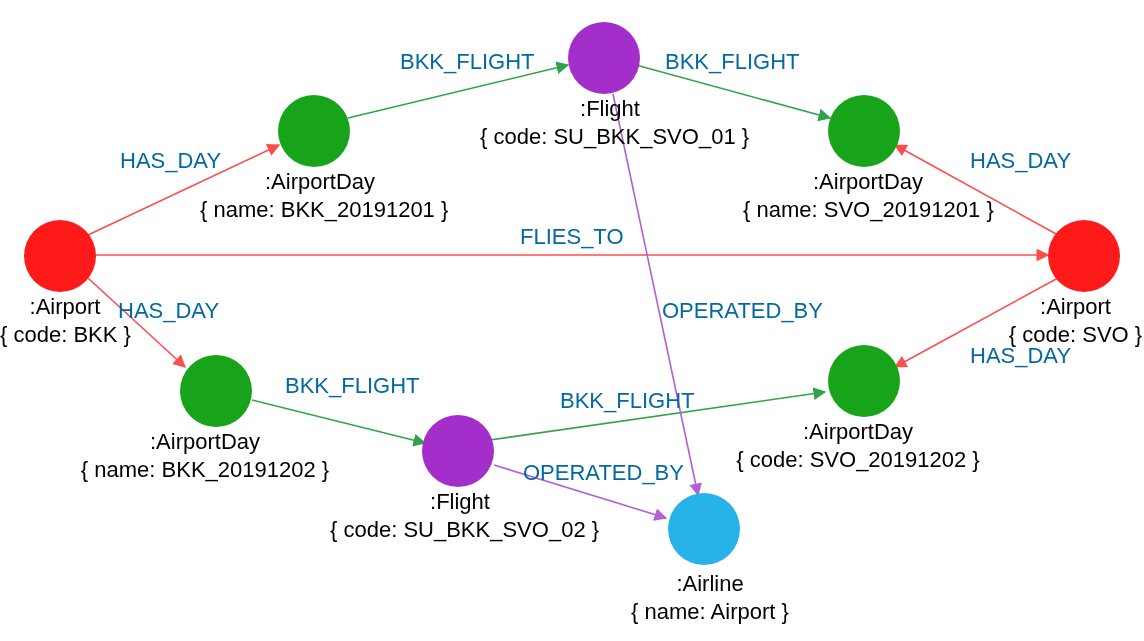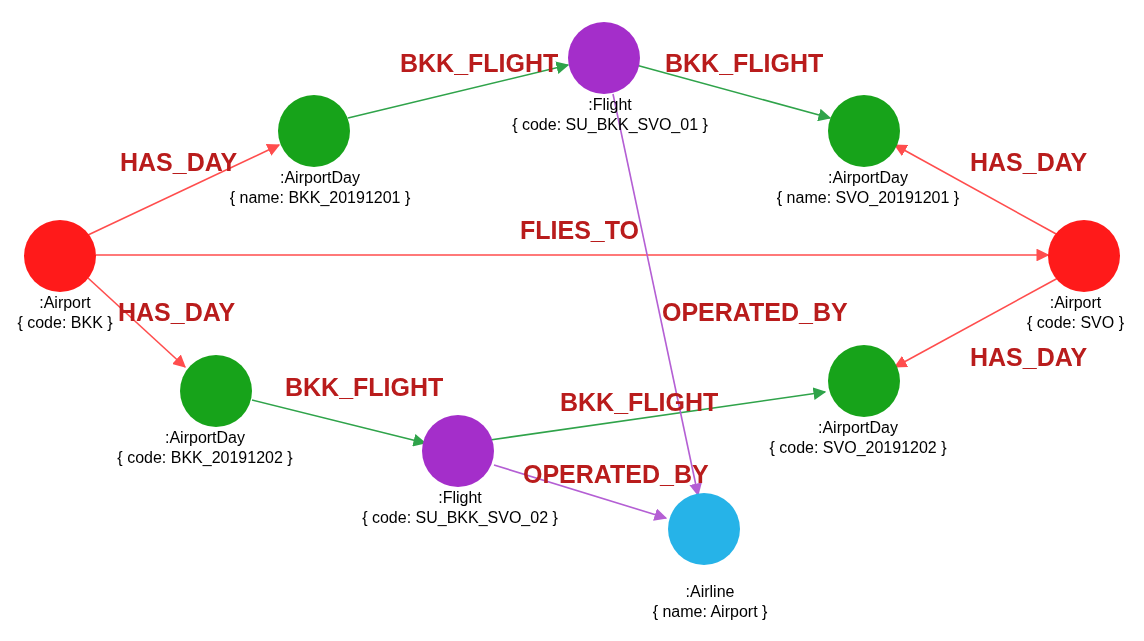--- a/index.html
+++ b/index.html
@@ -30,33 +30,33 @@
     width: 72px;
     height: 72px;
     box-sizing: border-box;
   }
   .node.red    { background: #ff1a1a; }
   .node.green  { background: #17a31a; }
   .node.purple { background: #a42eca; }
   .node.blue   { background: #26b3e8; }
   .node-label {
     position: absolute;
-    font-size: 16px;
+    font-size: 22px;
     color: #000;
     text-align: center;
     line-height: 1.25;
     white-space: nowrap;
     font-weight: 300;
   }
   .edge-label {
     position: absolute;
-    font-size: 25px;
-    color: #b91c1c;
+    font-size: 22px;
+    color: #0369a1;
     white-space: nowrap;
-    font-weight: 700;
+    font-weight: 400;
   }
 </style>
 </head>
 <body>
 
 <div class="canvas">
 
   <svg class="edges">
     <defs>
       <marker id="arrow-red" viewBox="0 0 10 10" refX="9" refY="5" markerWidth="8" markerHeight="8" orient="auto-start-reverse">
@@ -90,21 +90,21 @@
 
     <line x1="613" y1="94" x2="698" y2="495" stroke="#b45fd4" stroke-width="1.6" marker-end="url(#arrow-purple)"></line>
 
     <line x1="494" y1="465" x2="666" y2="518" stroke="#b45fd4" stroke-width="1.6" marker-end="url(#arrow-purple)"></line>
   </svg>
 
   <div class="edge-label" style="left:120px; top:148px;">HAS_DAY</div>
   <div class="edge-label" style="left:118px; top:298px;">HAS_DAY</div>
   <div class="edge-label" style="left:970px; top:148px;">HAS_DAY</div>
   <div class="edge-label" style="left:970px; top:343px;">HAS_DAY</div>
-  <div class="edge-label" style="left:520px; top:216px;">FLIES_TO</div>
+  <div class="edge-label" style="left:520px; top:224px;">FLIES_TO</div>
   <div class="edge-label" style="left:400px; top:49px;">BKK_FLIGHT</div>
   <div class="edge-label" style="left:665px; top:49px;">BKK_FLIGHT</div>
   <div class="edge-label" style="left:285px; top:373px;">BKK_FLIGHT</div>
   <div class="edge-label" style="left:560px; top:388px;">BKK_FLIGHT</div>
   <div class="edge-label" style="left:662px; top:298px;">OPERATED_BY</div>
   <div class="edge-label" style="left:523px; top:460px;">OPERATED_BY</div>
 
   <div class="node red" style="left:24px;  top:220px;"></div>
   <div class="node red" style="left:1048px;top:220px;"></div>
   <div class="node green" style="left:278px; top:95px;"></div>
@@ -122,36 +122,36 @@
   <div class="node-label" style="left:1008px; top:293px; width:135px;">
     <span>:Airport</span><br>
     <span>{ code: SVO }</span>
   </div>
   <div class="node-label" style="left:200px; top:168px; width:240px;">
     <span>:AirportDay</span><br>
     <span>{ name: BKK_20191201 }</span>
   </div>
   <div class="node-label" style="left:80px; top:428px; width:250px;">
     <span>:AirportDay</span><br>
-    <span>{ code: BKK_20191202 }</span>
+    <span>{ name: BKK_20191202 }</span>
   </div>
   <div class="node-label" style="left:743px; top:168px; width:250px;">
     <span>:AirportDay</span><br>
     <span>{ name: SVO_20191201 }</span>
   </div>
   <div class="node-label" style="left:723px; top:418px; width:270px;">
     <span>:AirportDay</span><br>
     <span>{ code: SVO_20191202 }</span>
   </div>
   <div class="node-label" style="left:480px; top:95px; width:260px;">
     <span>:Flight</span><br>
     <span>{ code: SU_BKK_SVO_01 }</span>
   </div>
   <div class="node-label" style="left:330px; top:488px; width:260px;">
     <span>:Flight</span><br>
     <span>{ code: SU_BKK_SVO_02 }</span>
   </div>
-  <div class="node-label" style="left:610px; top:582px; width:200px;">
+  <div class="node-label" style="left:610px; top:570px; width:200px;">
     <span>:Airline</span><br>
     <span>{ name: Airport }</span>
   </div>
 
 </div>
 
 </body></html>

